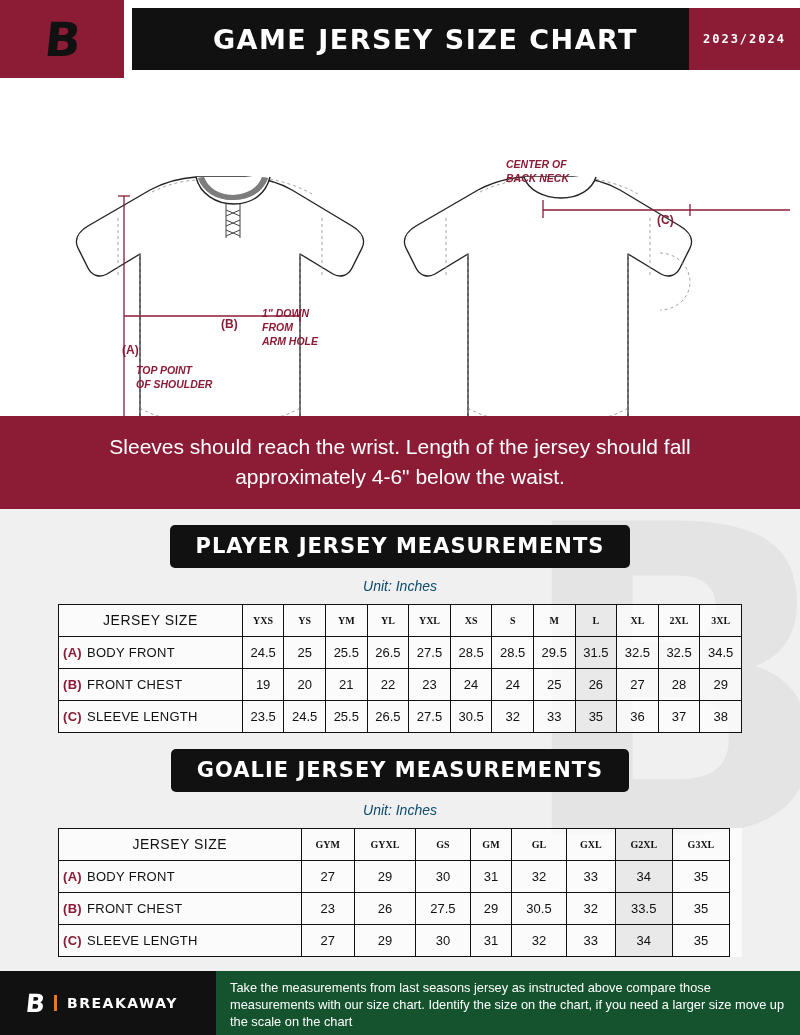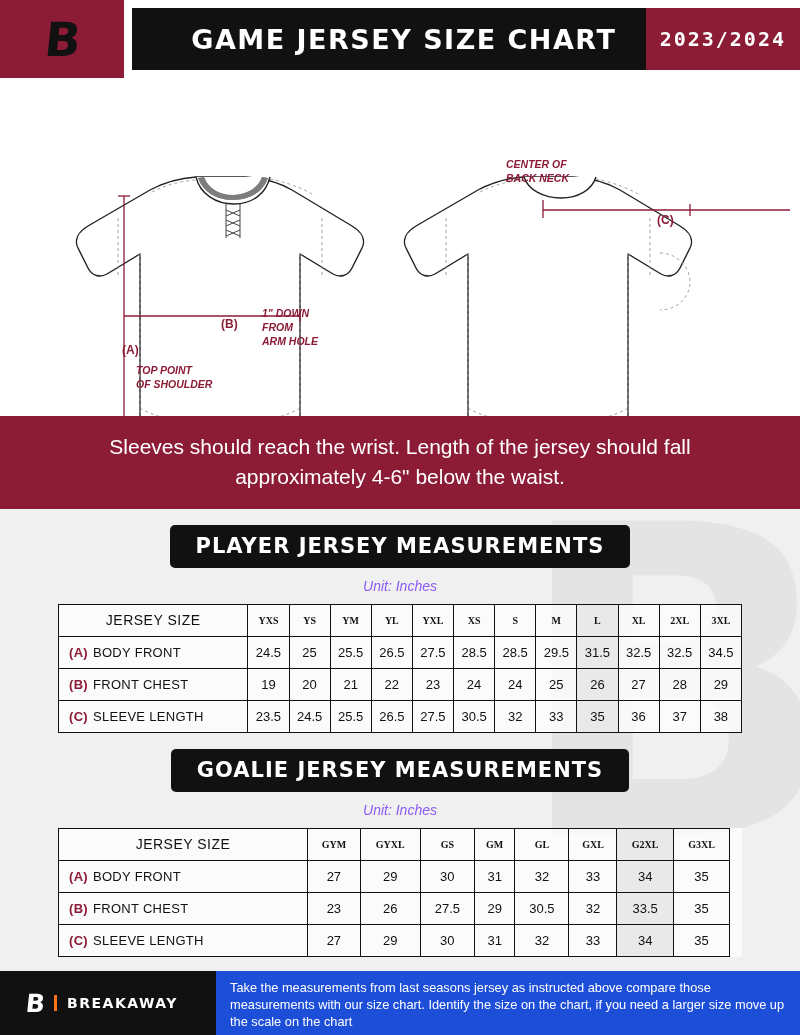--- a/index.html
+++ b/index.html
@@ -70,21 +70,21 @@
     letter-spacing: 1.5px;
     padding-left: 30px;
     flex: 1;
     text-align: center;
   }
   .season {
     background: #8c1b36;
     color: #fff;
     font-family: "DejaVu Sans Mono", monospace;
     font-weight: bold;
-    font-size: 20px;
+    font-size: 12px;
     letter-spacing: 2px;
     height: 62px;
     display: flex; align-items: center;
     padding: 0 14px;
   }
 
   
   .illustration {
     position: relative;
     height: 338px;
@@ -134,21 +134,21 @@
     font-size: 21px;
     letter-spacing: 1px;
     padding: 9px 26px 10px 26px;
     border-radius: 5px;
   }
   .unit {
     position: relative;
     text-align: center;
     font-style: italic;
     font-size: 14px;
-    color: #8b5cf6;
+    color: #0c4a6e;
     padding-bottom: 10px;
     z-index: 2;
   }
 
   
   .table-wrap {
     position: relative;
     padding: 0 58px;
     z-index: 2;
   }
@@ -165,21 +165,21 @@
     height: 32px;
     padding: 0 3px;
     font-weight: normal;
   }
   table .hdr-label {
     font-size: 14px;
     letter-spacing: 0.5px;
   }
   table .rowlabel {
     text-align: left;
-    padding-left: 10px;
+    padding-left: 4px;
     font-size: 13px;
     letter-spacing: 0.3px;
     white-space: nowrap;
   }
   .rl-letter {
     color: #8c1b36;
     font-weight: bold;
     margin-right: 5px;
   }
   .col-head {
@@ -217,21 +217,21 @@
   .footer-logo .fl-name {
     font-family: "DejaVu Sans", sans-serif;
     font-weight: bold;
     font-size: 14px;
     letter-spacing: 1.5px;
     border-left: 3px solid #f97316;
     padding-left: 10px;
   }
   .footer-text {
     flex: 1;
-    background: #1d4ed8;
+    background: #14532d;
     color: #fff;
     font-size: 12.8px;
     line-height: 1.33;
     padding: 8px 14px 0 14px;
   }
 </style>
 </head>
 <body>
 
 <div class="watermark">B</div>

